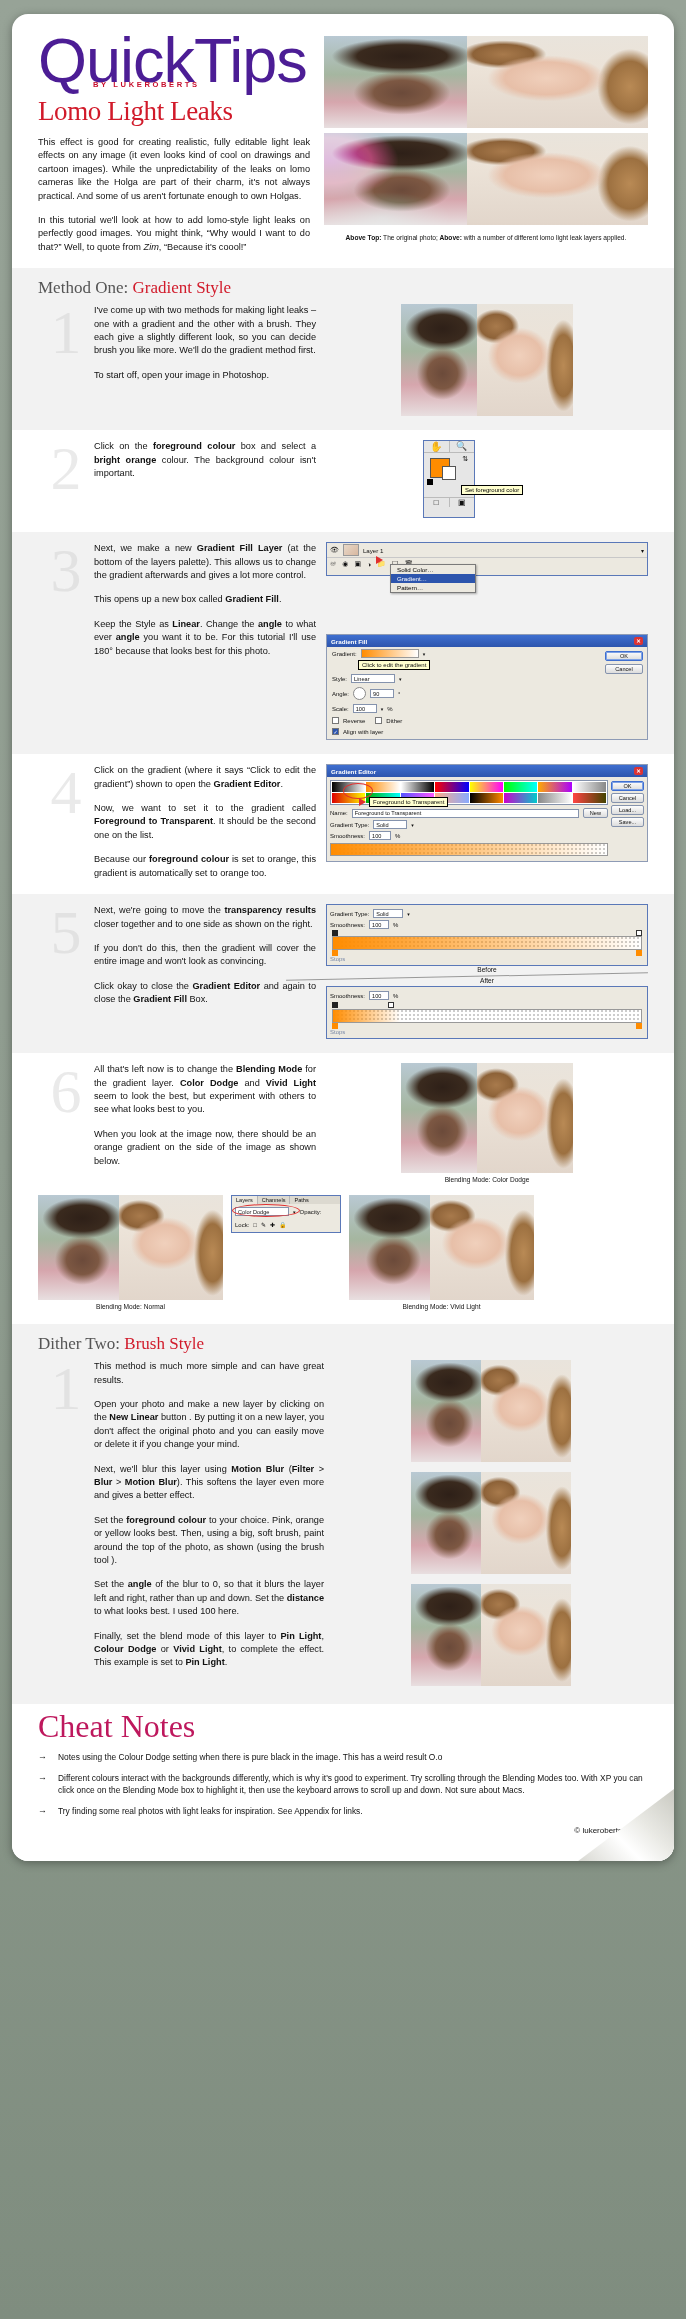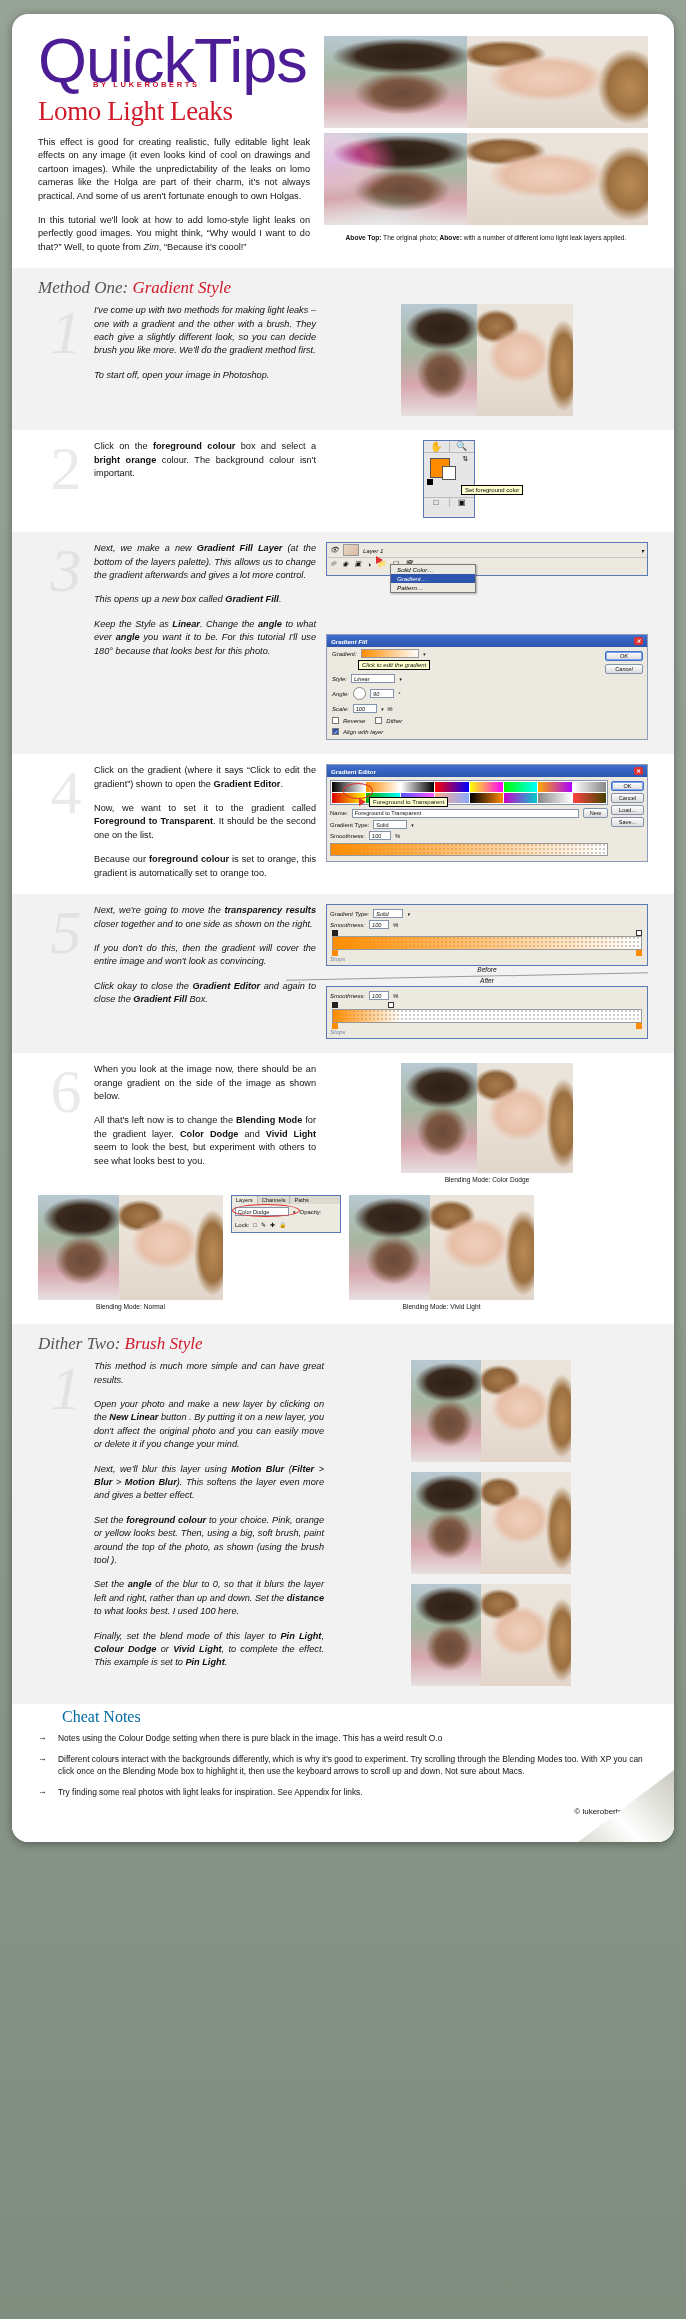--- a/index.html
+++ b/index.html
@@ -70,21 +70,21 @@
     font-size: 6.6px;
     line-height: 9px;
     text-align: center;
     color: #111;
     margin-top: 3px;
   }
   .cap b { font-weight: bold; }
 
   
   .band { padding: 10px 26px 14px 26px; }
-  .band.grey { background: #f2f2f2; font-style: italic; }
+  .band.grey { background: #f2f2f2; }
   .band.white { background: #ffffff; }
 
   .method-title {
     font-family: "Liberation Serif", serif;
     font-size: 17px;
     color: #555;
     margin-bottom: 6px;
   }
   .method-title .accent { color: #d11a2a; }
 
@@ -240,22 +240,22 @@
     border-top:4px solid transparent; border-bottom:4px solid transparent;
     border-left:7px solid #e03030;
   }
   .cap-small { font-size:6.6px; color:#111; text-align:center; margin-top:3px; }
 
   
   .cheat {
     background:#fff; padding: 4px 26px 26px 26px; position: relative;
   }
   .cheat h2 {
-    font-family:"Liberation Serif", serif; font-size:16px; color:#0369a1;
-    font-weight:normal; margin-bottom:6px;margin-left:24px;
+    font-family:"Liberation Serif", serif; font-size:32px; color:#be185d;
+    font-weight:normal; margin-bottom:6px;
   }
   .note { display:flex; gap:8px; margin-bottom:9px; }
   .note .arr { font-size:9px; color:#111; flex:0 0 12px; }
   .note .txt { font-size:8.4px; line-height:12px; color:#111; flex:1; }
   .copyright {
     text-align:right; font-size:8px; color:#111; margin-top:6px; padding-right: 6px;
   }
   .curl {
     position:absolute; right:0; bottom:0; width:96px; height:72px;
     background: linear-gradient(225deg,#c9c9c1 0%, #e9e9e4 38%, #ffffff 62%, #d8d8d2 100%);
@@ -579,22 +579,22 @@
         </div>
       </div>
     </div>
   </div>
 
   <div class="band white">
     <div class="step">
       <div class="step-num">6</div>
       <div class="step-body">
         <div class="step-text body-text">
+          <p>All that's left now is to change the <b>Blending Mode</b> for the gradient layer. <b>Color Dodge</b> and <b>Vivid Light</b> seem to look the best, but experiment with others to see what looks best to you.</p>
           <p>When you look at the image now, there should be an orange gradient on the side of the image as shown below.</p>
-          <p>All that's left now is to change the <b>Blending Mode</b> for the gradient layer. <b>Color Dodge</b> and <b>Vivid Light</b> seem to look the best, but experiment with others to see what looks best to you.</p>
         </div>
         <div class="step-art">
           <div class="ph leak-dodge" style="width:172px;height:110px;">
             <div class="pinkshirt"></div>
             <div class="tiedye"></div>
             <div class="neon"></div>
             <div class="leak"></div>
           </div>
           <div class="cap-small">Blending Mode: Color Dodge</div>
         </div>

